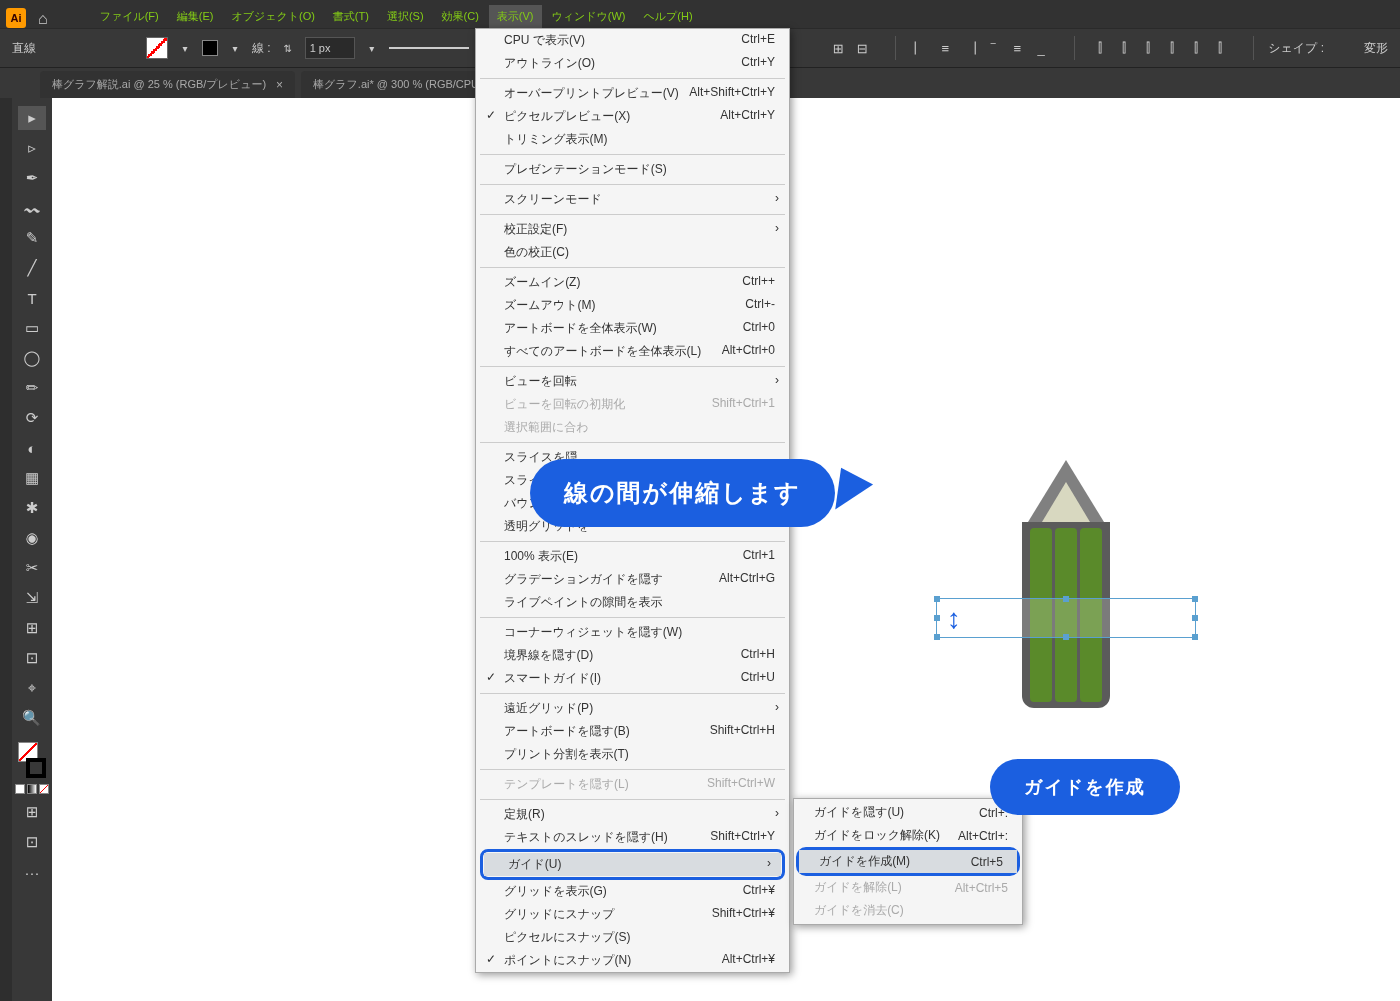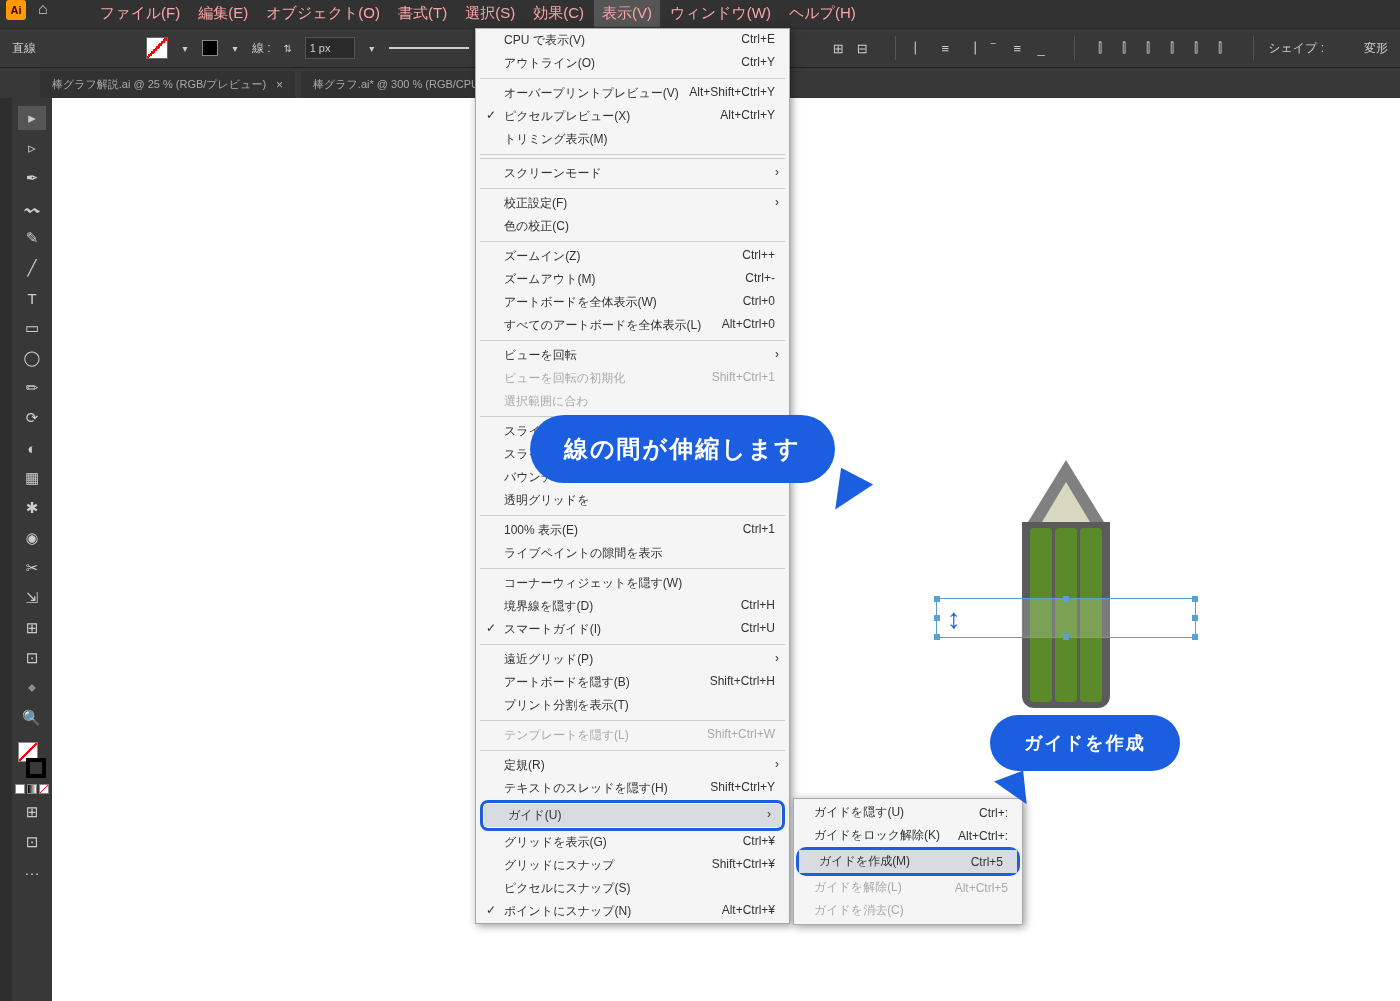--- a/index.html
+++ b/index.html
@@ -1,21 +1,21 @@
 <!DOCTYPE html>
 <html><head>
 <meta charset="utf-8">
 <style>
 * { margin: 0; padding: 0; box-sizing: border-box; font-family: "Meiryo", sans-serif; }
 body { background: #323232; width: 1400px; height: 1001px; overflow: hidden; position: relative; }
-.menubar { background: #323232; height: 28px; display: flex; align-items: flex-start; padding: 0 6px; gap: 12px; }
+.menubar { background: #323232; height: 28px; display: flex; align-items: flex-end; padding: 0 6px; gap: 12px; }
 .ai-logo { width: 20px; height: 20px; background: #ff9a00; color: #330000; font-weight: bold; font-size: 11px; display: flex; align-items: center; justify-content: center; border-radius: 3px; }
 .home-icon { color: #ccc; font-size: 16px; }
 .menu-items { display: flex; gap: 2px; }
-.menu-item { color: #fca5a5; font-size: 15px; padding: 4px 8px; cursor: pointer; }
+.menu-item { color: #84cc16; font-size: 11px; padding: 4px 8px; cursor: pointer; }
 .menu-item.active { background: #555; }
 .toolbar { background: #383838; height: 40px; display: flex; align-items: center; padding: 0 12px; gap: 10px; border-top: 1px solid #2a2a2a; border-bottom: 1px solid #222; }
 .toolbar-label { color: #ccc; font-size: 12px; }
 .diag-swatch { width: 22px; height: 22px; background: linear-gradient(135deg, white 0 45%, red 45% 55%, white 55% 100%); border: 1px solid #666; }
 .small-swatch { width: 16px; height: 16px; border: 1px solid #888; background: #000; }
 .dd { width: 14px; height: 14px; color: #ccc; font-size: 10px; display: flex; align-items: center; justify-content: center; }
 .num-input { background: #2a2a2a; border: 1px solid #555; color: #ccc; width: 50px; height: 22px; font-size: 11px; padding: 0 4px; }
 .align-group { display: flex; gap: 2px; margin-right: 8px; }
 .align-btn { width: 22px; height: 22px; color: #ccc; display: flex; align-items: center; justify-content: center; font-size: 13px; }
 .sep { width: 1px; height: 24px; background: #555; margin: 0 4px; }
@@ -49,21 +49,21 @@
 .dd-item.checked::before { content: "✓"; position: absolute; left: 10px; }
 .dd-sep { height: 1px; background: #ccc; margin: 3px 4px; }
 .dd-arrow::after { content: "›"; position: absolute; right: 10px; }
 .dd-highlight { border: 3px solid #1b5fe0; border-radius: 8px; padding: 1px; margin: 0 4px; }
 .dd-highlight .dd-item { background: #d8dce0; padding-left: 24px; }
 .submenu { position: absolute; top: 798px; left: 793px; width: 230px; background: #f5f5f5; border: 1px solid #aaa; box-shadow: 2px 2px 8px rgba(0,0,0,0.4); font-size: 12px; color: #333; padding: 2px 0; }
 .sm-item { display: flex; justify-content: space-between; padding: 3px 14px 3px 20px; align-items: center; }
 .sm-item.disabled { color: #aaa; }
 .sm-highlight { border: 3px solid #1b5fe0; border-radius: 10px; margin: 0 2px; }
 .sm-highlight .sm-item { background: #d8dce0; }
-.bubble { position: absolute; background: #1b5fe0; color: #fff; border-radius: 999px; padding: 18px 34px; font-size: 24px; font-weight: bold; letter-spacing: 2px; }
+.bubble { position: absolute; background: #1b5fe0; color: #fff; border-radius: 999px; padding: 18px 34px; font-size: 24px; font-weight: bold; letter-spacing: 2px; margin-top: 44px; }
 .bubble.b1 { top: 415px; left: 530px; }
 .bubble.b2 { top: 715px; left: 990px; padding: 16px 34px; font-size: 18px; }
 .tail { position: absolute; width: 0; height: 0; }
 .tail.t1 { top: 470px; left: 838px; border-left: 34px solid #1b5fe0; border-top: 12px solid transparent; border-bottom: 30px solid transparent; transform: rotate(8deg); }
 .tail.t2 { top: 772px; left: 995px; border-right: 30px solid #1b5fe0; border-top: 8px solid transparent; border-bottom: 26px solid transparent; transform: rotate(-6deg); }
 </style>
 </head>
 <body>
 
 <div class="menubar">
@@ -214,20 +214,24 @@
     </div>
     <div class="dd-item checked">
       <span>ピクセルプレビュー(X)</span>
       <span>Alt+Ctrl+Y</span>
     </div>
     <div class="dd-item">
       <span>トリミング表示(M)</span>
       <span></span>
     </div>
     <div class="dd-sep"></div>
+    <div class="dd-item">
+      <span>プレゼンテーションモード(S)</span>
+      <span></span>
+    </div>
     <div class="dd-sep"></div>
     <div class="dd-item dd-arrow">
       <span>スクリーンモード</span>
       <span></span>
     </div>
     <div class="dd-sep"></div>
     <div class="dd-item dd-arrow">
       <span>校正設定(F)</span>
       <span></span>
     </div>
@@ -279,20 +283,24 @@
       <span></span>
     </div>
     <div class="dd-item">
       <span>透明グリッドを</span>
       <span></span>
     </div>
     <div class="dd-sep"></div>
     <div class="dd-item">
       <span>100% 表示(E)</span>
       <span>Ctrl+1</span>
+    </div>
+    <div class="dd-item">
+      <span>グラデーションガイドを隠す</span>
+      <span>Alt+Ctrl+G</span>
     </div>
     <div class="dd-item">
       <span>ライブペイントの隙間を表示</span>
       <span></span>
     </div>
     <div class="dd-sep"></div>
     <div class="dd-item">
       <span>コーナーウィジェットを隠す(W)</span>
       <span></span>
     </div>

